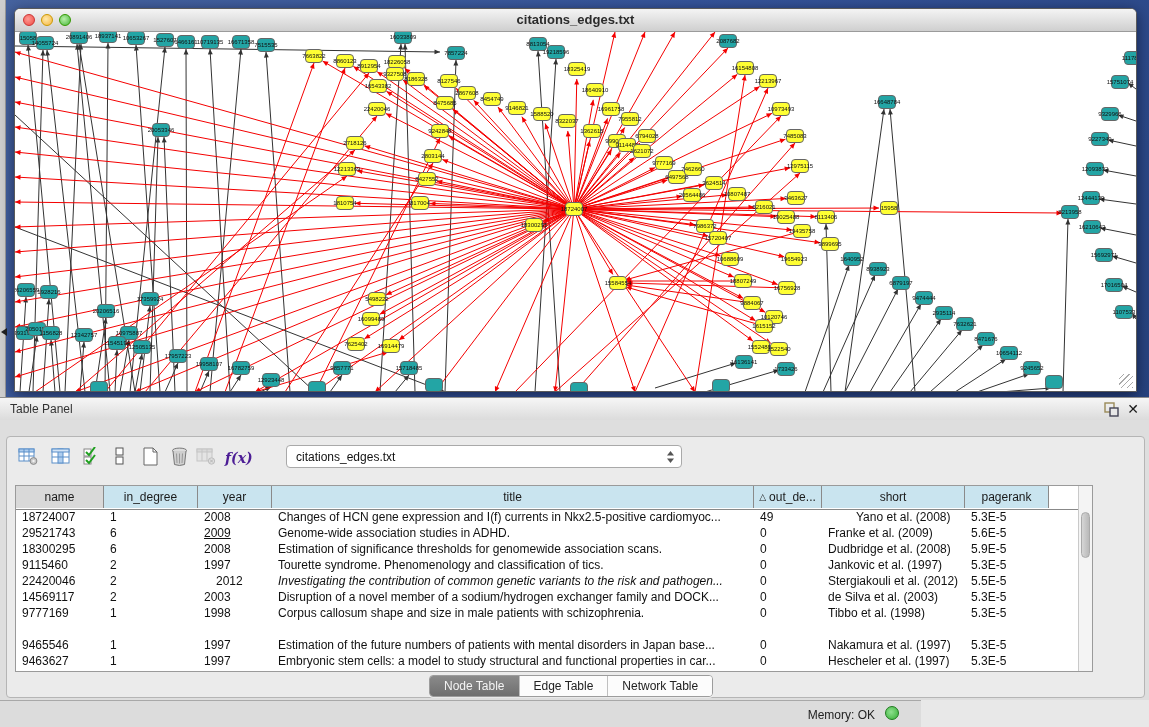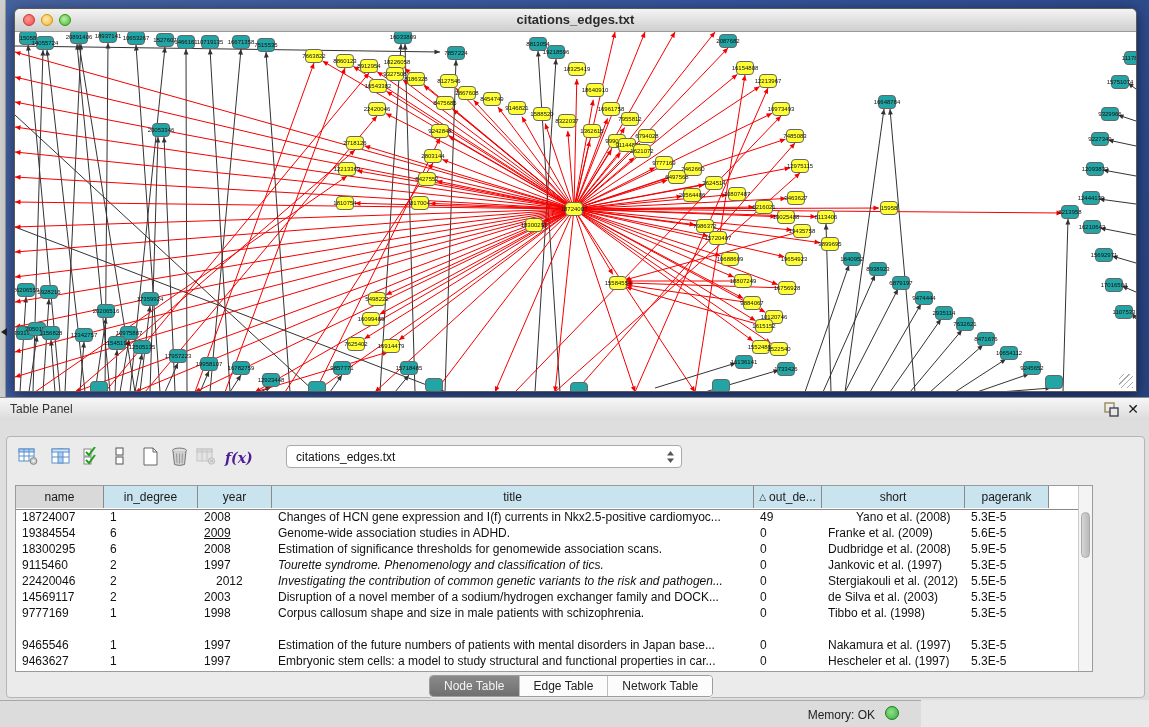--- a/index.html
+++ b/index.html
@@ -813,42 +813,42 @@
             <div class="tr" style="top: 0px;">
               <div class="td" style="left: 0px; width: 88px;">18724007</div>
               <div class="td" style="left: 88px; width: 94px;">1</div>
               <div class="td" style="left: 182px; width: 74px;">2008</div>
               <div class="td" style="left: 256px; width: 482px;">Changes of HCN gene expression and I(f) currents in Nkx2.5-positive cardiomyoc...</div>
               <div class="td" style="left: 738px; width: 68px;">49</div>
               <div class="td" style="left: 806px; width: 143px; margin-left: 28px;">Yano et al. (2008)</div>
               <div class="td" style="left: 949px; width: 84px;">5.3E-5</div>
             </div>
             <div class="tr" style="top: 16px;">
-              <div class="td" style="left: 0px; width: 88px;">19384554</div>
+              <div class="td" style="left: 0px; width: 88px;">29521743</div>
               <div class="td" style="left: 88px; width: 94px;">6</div>
               <div class="td" style="left: 182px; width: 74px; text-decoration: underline;">2009</div>
               <div class="td" style="left: 256px; width: 482px;">Genome-wide association studies in ADHD.</div>
               <div class="td" style="left: 738px; width: 68px;">0</div>
               <div class="td" style="left: 806px; width: 143px;">Franke et al. (2009)</div>
               <div class="td" style="left: 949px; width: 84px;">5.6E-5</div>
             </div>
             <div class="tr" style="top: 32px;">
               <div class="td" style="left: 0px; width: 88px;">18300295</div>
               <div class="td" style="left: 88px; width: 94px;">6</div>
               <div class="td" style="left: 182px; width: 74px;">2008</div>
               <div class="td" style="left: 256px; width: 482px;">Estimation of significance thresholds for genomewide association scans.</div>
               <div class="td" style="left: 738px; width: 68px;">0</div>
               <div class="td" style="left: 806px; width: 143px;">Dudbridge et al. (2008)</div>
               <div class="td" style="left: 949px; width: 84px;">5.9E-5</div>
             </div>
             <div class="tr" style="top: 48px;">
               <div class="td" style="left: 0px; width: 88px;">9115460</div>
               <div class="td" style="left: 88px; width: 94px;">2</div>
               <div class="td" style="left: 182px; width: 74px;">1997</div>
-              <div class="td" style="left: 256px; width: 482px; font-style: italic;">Tourette syndrome. Phenomenology and classification of tics.</div>
+              <div class="td" style="left: 256px; width: 482px;">Tourette syndrome. Phenomenology and classification of tics.</div>
               <div class="td" style="left: 738px; width: 68px;">0</div>
               <div class="td" style="left: 806px; width: 143px;">Jankovic et al. (1997)</div>
               <div class="td" style="left: 949px; width: 84px;">5.3E-5</div>
             </div>
             <div class="tr" style="top: 64px;">
               <div class="td" style="left: 0px; width: 88px;">22420046</div>
               <div class="td" style="left: 88px; width: 94px;">2</div>
               <div class="td" style="left: 194px; width: 74px;">2012</div>
               <div class="td" style="left: 256px; width: 482px; font-style: italic;">Investigating the contribution of common genetic variants to the risk and pathogen...</div>
               <div class="td" style="left: 738px; width: 68px;">0</div>

